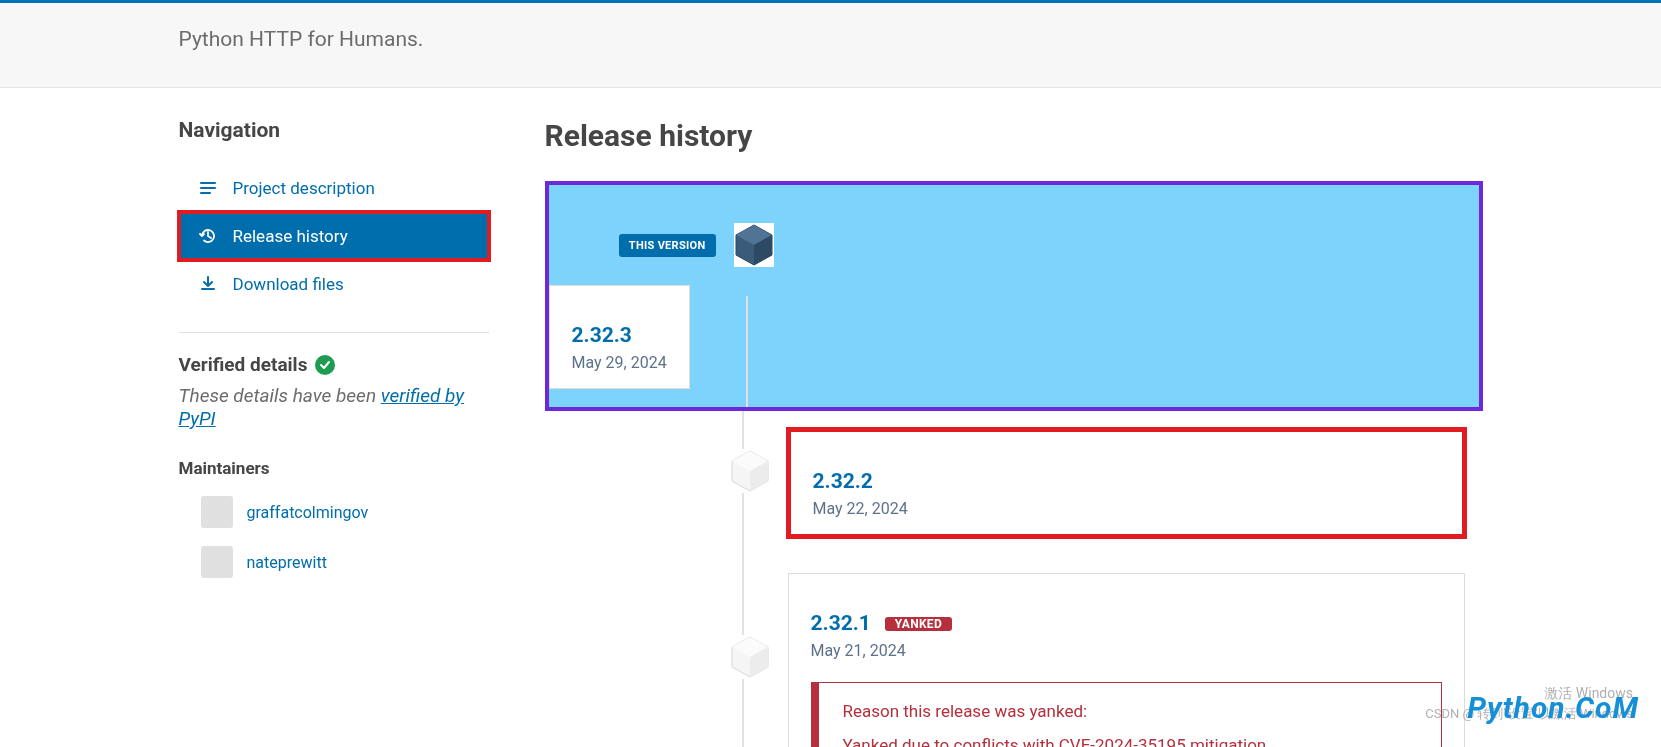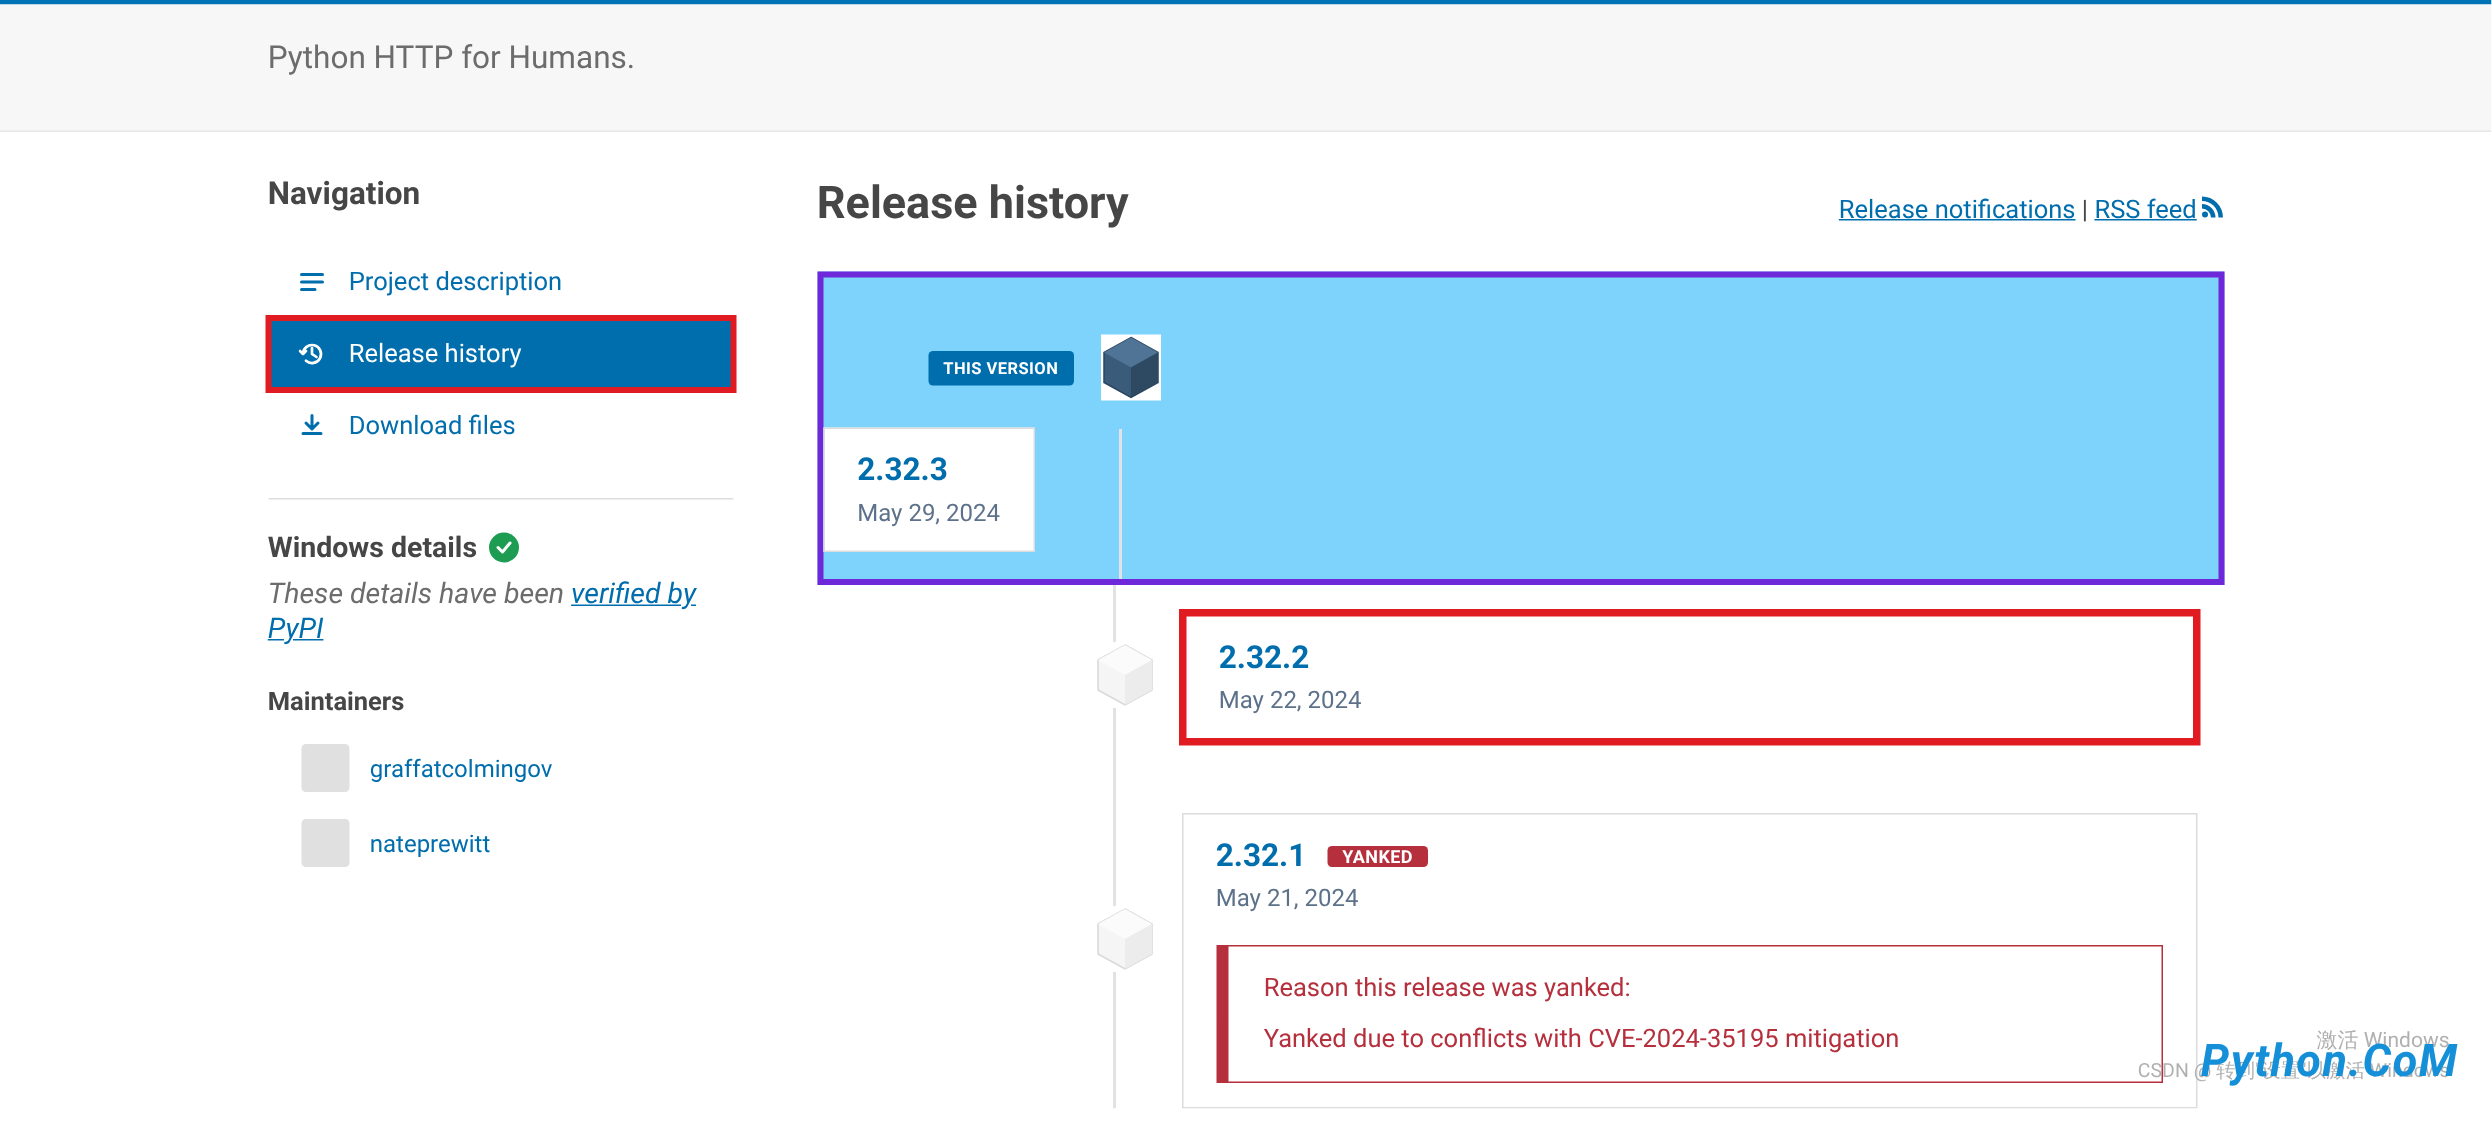--- a/index.html
+++ b/index.html
@@ -34,21 +34,21 @@
     .release-row { display: flex; align-items: flex-start; position: relative; min-height: 134px; }
     .release-row.current { background: #7dd3fc; border: 4px solid #6d28d9; flex-direction: column; }
     .node-col { width: 243px; flex-shrink: 0; display: flex; align-items: center; justify-content: flex-end; gap: 18px; padding-right: 18px; padding-top: 38px; position: relative; }
     .timeline-line { position: absolute; left: 197px; top: 0; bottom: 0; width: 2px; background: #e2e2e2; z-index: 0; }
     .release-row.current .timeline-line { top: 50%; }
     .cube { width: 40px; height: 44px; position: relative; z-index: 1; background: #fff; }
     .cube svg { display: block; }
     .this-version { background: #006dad; color: #fff; font-size: 11px; font-weight: 700; padding: 5px 10px; border-radius: 3px; letter-spacing: 0.3px; }
     .release-card { flex: 1; border: 1px solid #dcdcdc; background: #fff; margin: 18px 18px 18px 0; padding: 16px 22px; }
     .release-card.highlight-red { border: 3px solid #e11b22; }
-    .version { font-size: 21px; font-weight: 700; color: #006dad; display: inline-block; }
+    .version { font-size: 21px; font-weight: 700; color: #006dad; display: inline-block; margin-top: 21px; }
     .yanked-badge { background: #b52f3c; color: #fff; font-size: 12px; font-weight: 700; padding: 0 10px; border-radius: 3px; margin-left: 10px; vertical-align: 2px; letter-spacing: 0.3px; }
     .release-date { margin-top: 6px; font-size: 16px; color: #5d728a; }
     .yank-reason { margin-top: 22px; border: 1px solid #b52f3c; border-left: 8px solid #b52f3c; padding: 18px 24px; color: #b52f3c; }
     .yank-reason p { margin-bottom: 14px; font-size: 17px; }
     .yank-reason p:last-child { margin-bottom: 0; }
     .wm-text { position: fixed; right: 28px; bottom: 44px; color: #b0b0b0; font-size: 14px; pointer-events: none; }
     .wm-text2 { position: fixed; right: 28px; bottom: 24px; color: #b0b0b0; font-size: 13px; pointer-events: none; }
     .wm-logo { position: fixed; right: 22px; bottom: 22px; color: #1590d8; font-size: 30px; font-weight: 700; font-style: italic; letter-spacing: 1px; pointer-events: none; }
     .wm-logo span { color: #1590d8; }
   </style>
@@ -91,21 +91,21 @@
           <svg width="18" height="18" viewBox="0 0 18 18" fill="none">
               <path d="M9 2v9m0 0L5 7m4 4l4-4M3 14h12" stroke="#006dad" stroke-width="2" stroke-linecap="round" stroke-linejoin="round"></path>
             </svg>
         </span>
         <span>Download files</span>
       </div>
 
       <hr class="divider">
 
       <div class="verified-row">
-        <span>Windows details</span>
+        <span>Verified details</span>
         <span class="check-badge">
           <svg width="12" height="12" viewBox="0 0 12 12" fill="none">
               <path d="M2 6l3 3 5-6" stroke="#fff" stroke-width="2" stroke-linecap="round" stroke-linejoin="round"></path>
             </svg>
         </span>
       </div>
       <p class="verified-sub">
         <span>These details have been </span><a href="#">verified by PyPI</a>
       </p>
 
@@ -117,27 +117,20 @@
       </div>
       <div class="maintainer">
         <span class="avatar"></span>
         <span>nateprewitt</span>
       </div>
     </aside>
 
     <main class="main">
       <div class="main-header">
         <h2 class="main-title">Release history</h2>
-        <div class="links-row">
-          <a href="#">Release notifications</a><span> | </span><a href="#"><span>RSS feed</span><span class="rss-icon"> <svg width="16" height="16" viewBox="0 0 16 16" fill="#006dad">
-                  <circle cx="3" cy="13" r="2"></circle>
-                  <path d="M1 6a9 9 0 0 1 9 9h-3a6 6 0 0 0-6-6V6z"></path>
-                  <path d="M1 1a14 14 0 0 1 14 14h-3A11 11 0 0 0 1 4V1z"></path>
-                </svg></span></a>
-        </div>
       </div>
 
       <div class="release-list">
 
         <div class="release-row current">
           <div class="timeline-line"></div>
           <div class="node-col">
             <span class="this-version">THIS VERSION</span>
             <span class="cube">
               <svg width="40" height="44" viewBox="0 0 40 44">

